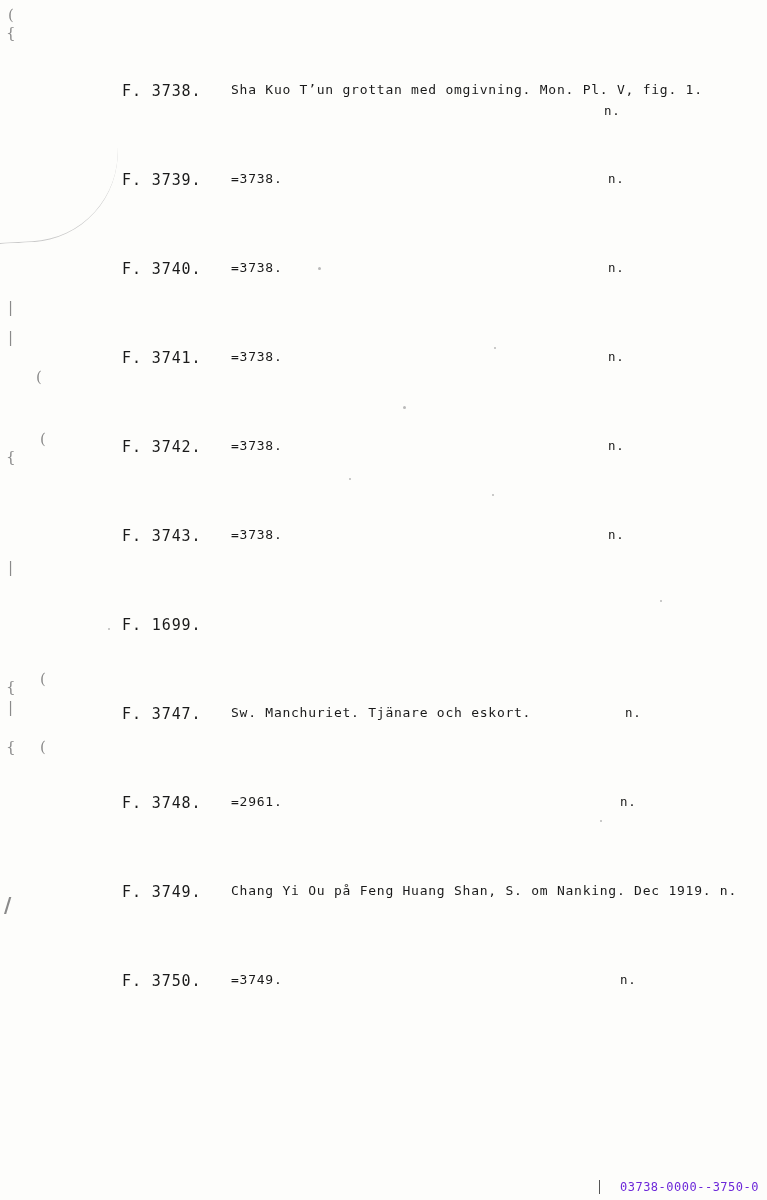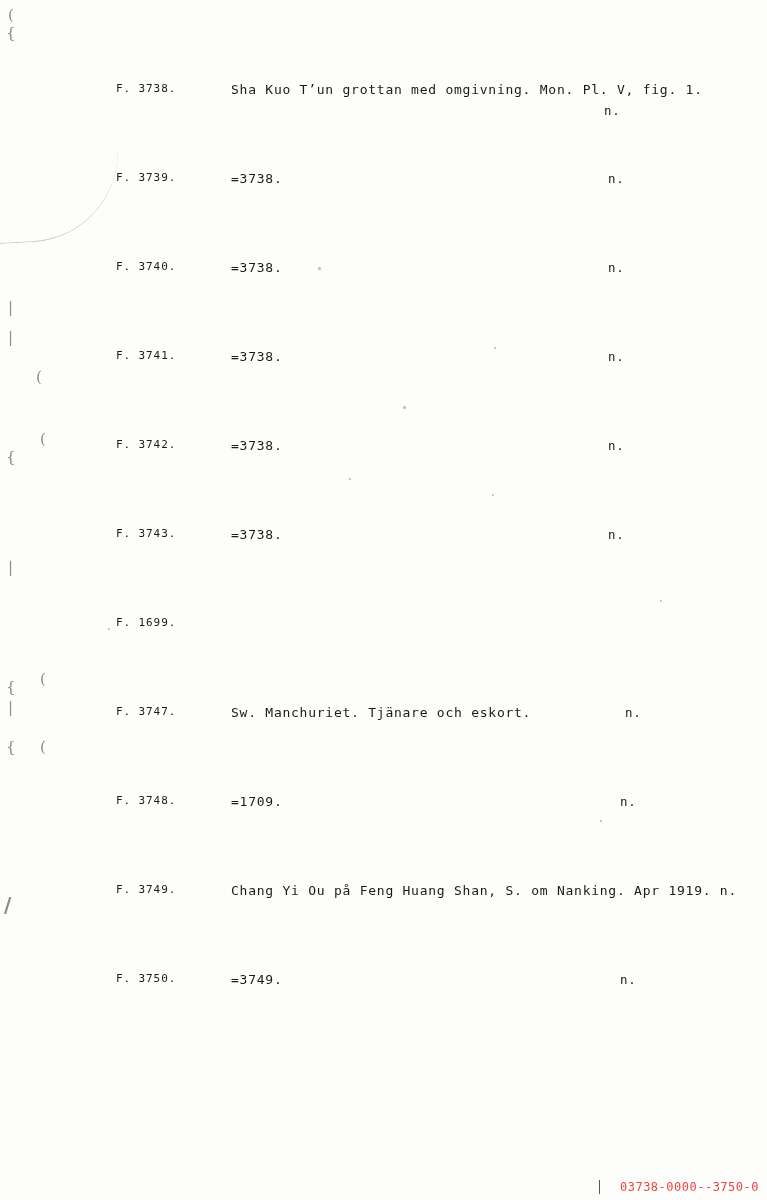--- a/index.html
+++ b/index.html
@@ -60,24 +60,24 @@
     top: 0;
     width: 767px;
   }
 
   .entry {
     position: relative;
     height: 89px;
   }
   .entry .num {
     position: absolute;
-    left: 116px;
+    left: 122px;
     top: 0;
     white-space: pre;
-    font-size: 11px;
+    font-size: 15px;
     letter-spacing: 0.9px;
   }
   .entry .desc {
     position: absolute;
     left: 231px;
     top: 0;
     white-space: pre;
     font-size: 13px;
     letter-spacing: 0.75px;
   }
@@ -97,21 +97,21 @@
     pointer-events: none;
   }
 
   .footer-id {
     position: absolute;
     right: 8px;
     bottom: 6px;
     font-family: "DejaVu Sans Mono", monospace;
     font-size: 12px;
     letter-spacing: 0.5px;
-    color: #ef4444;
+    color: #6d28d9;
     border-left: 1px solid #555;
     padding-left: 20px;
   }
 </style>
 </head>
 <body>
 
 <div class="page">
 
   <div class="arc"></div>
@@ -188,27 +188,27 @@
 
 
     <div class="entry">
       <span class="num">F. 3747.</span>
       <span class="desc">Sw. Manchuriet. Tjänare och eskort.</span>
       <span class="note" style="left:625px;">n.</span>
     </div>
 
     <div class="entry">
       <span class="num">F. 3748.</span>
-      <span class="desc">=1709.</span>
+      <span class="desc">=2961.</span>
       <span class="note" style="left:620px;">n.</span>
     </div>
 
     <div class="entry">
       <span class="num">F. 3749.</span>
-      <span class="desc">Chang Yi Ou på Feng Huang Shan, S. om Nanking. Apr 1919. n.</span>
+      <span class="desc">Chang Yi Ou på Feng Huang Shan, S. om Nanking. Dec 1919. n.</span>
       <span class="note" style="left:700px;"></span>
     </div>
 
     <div class="entry">
       <span class="num">F. 3750.</span>
       <span class="desc">=3749.</span>
       <span class="note" style="left:620px;">n.</span>
     </div>
 
   </div>

